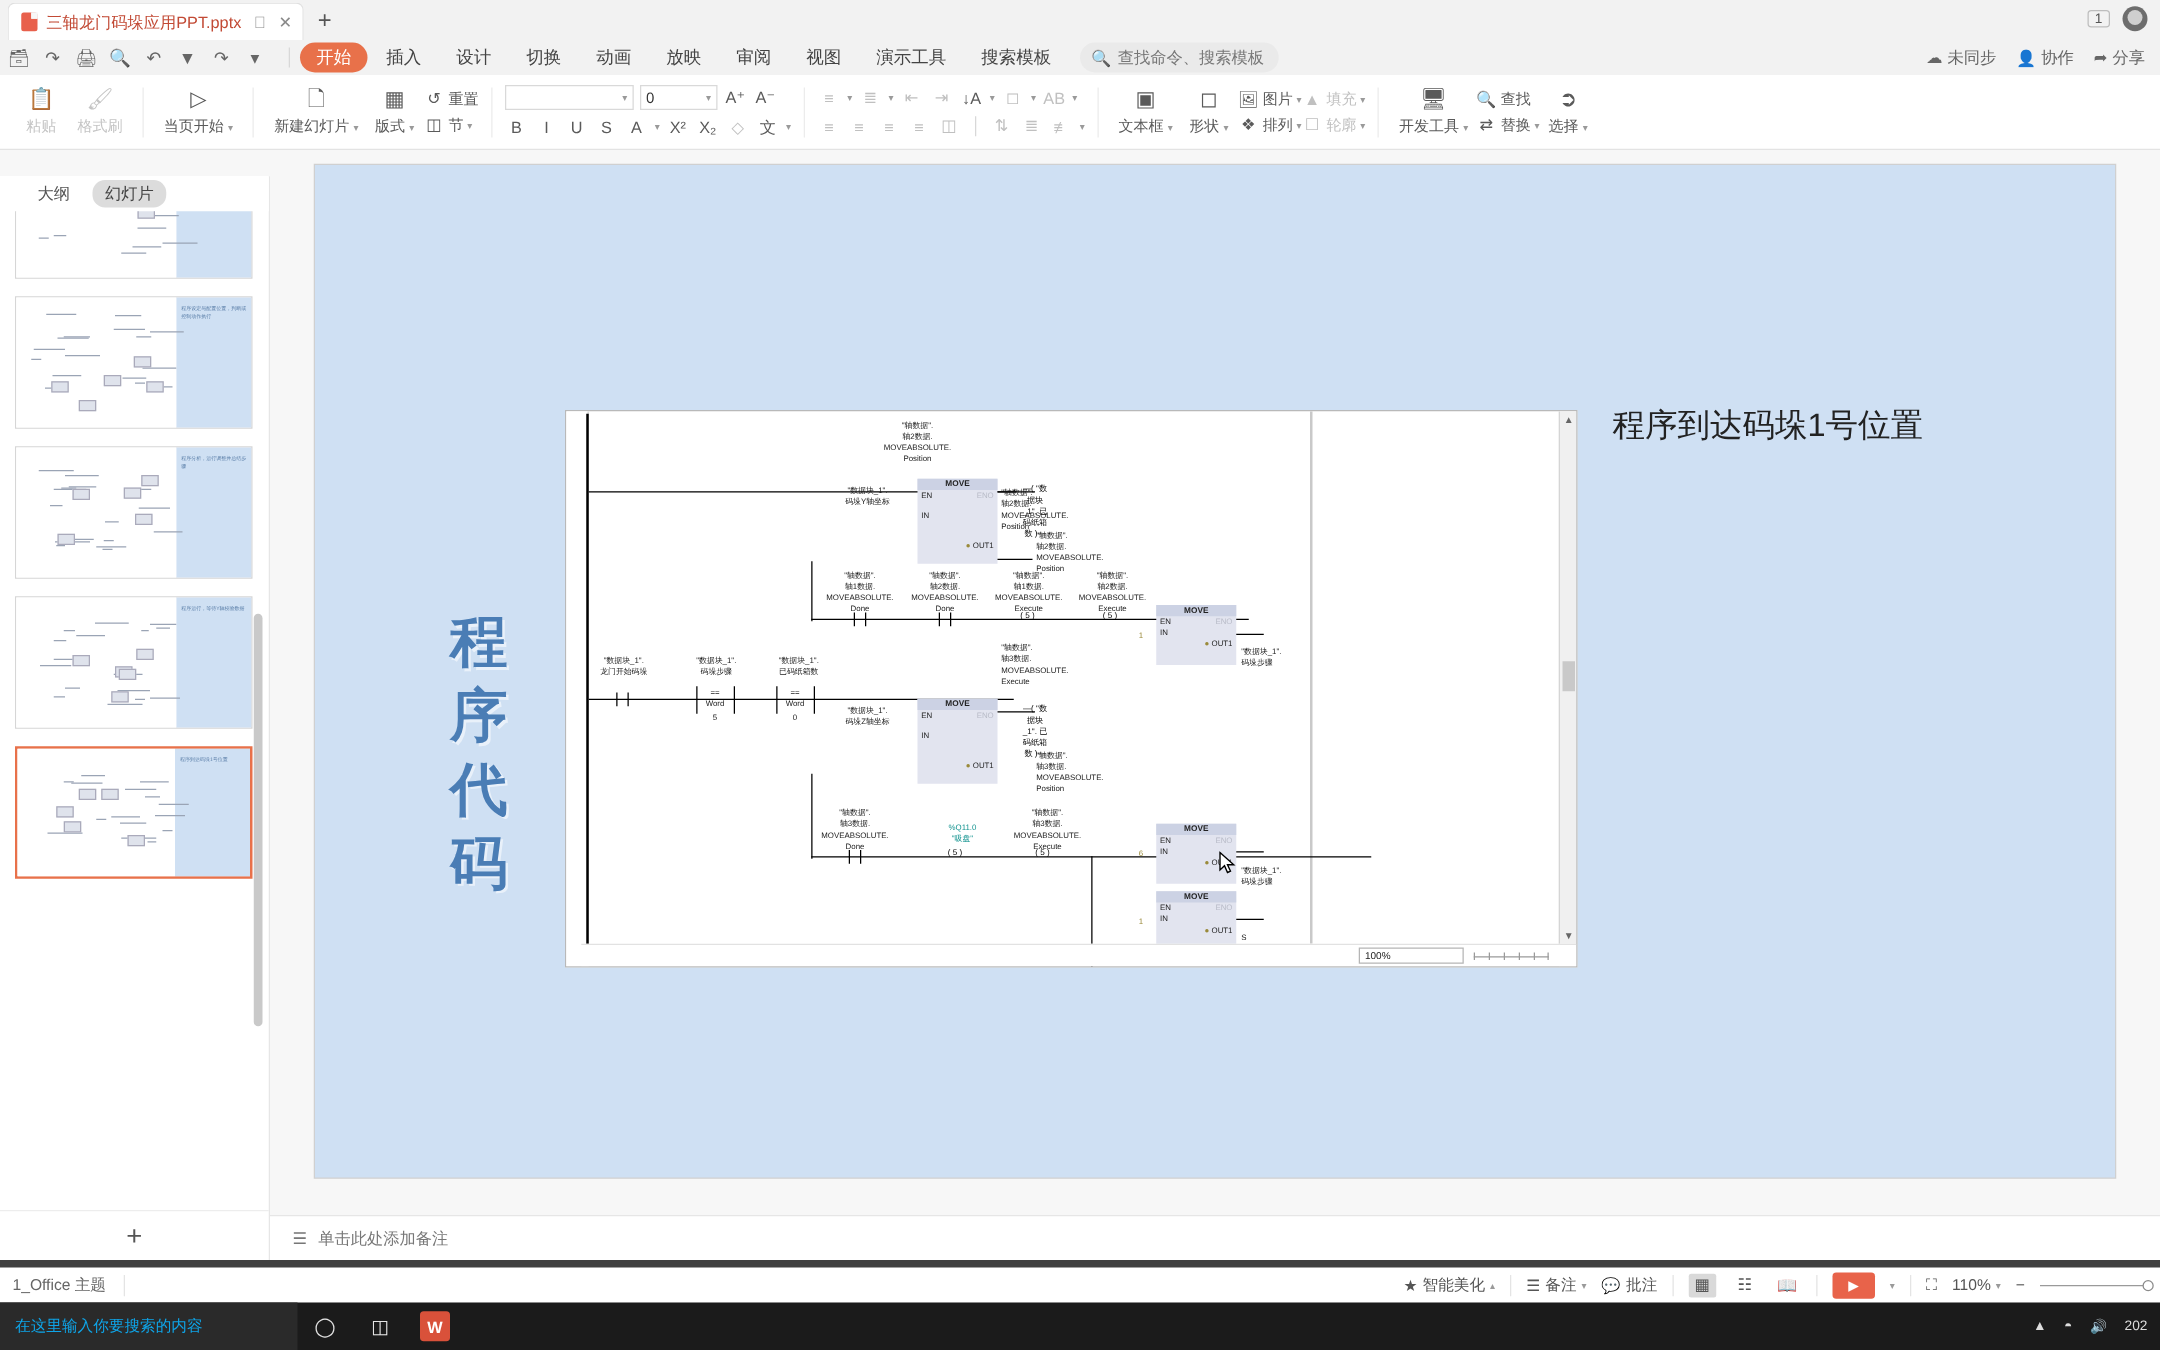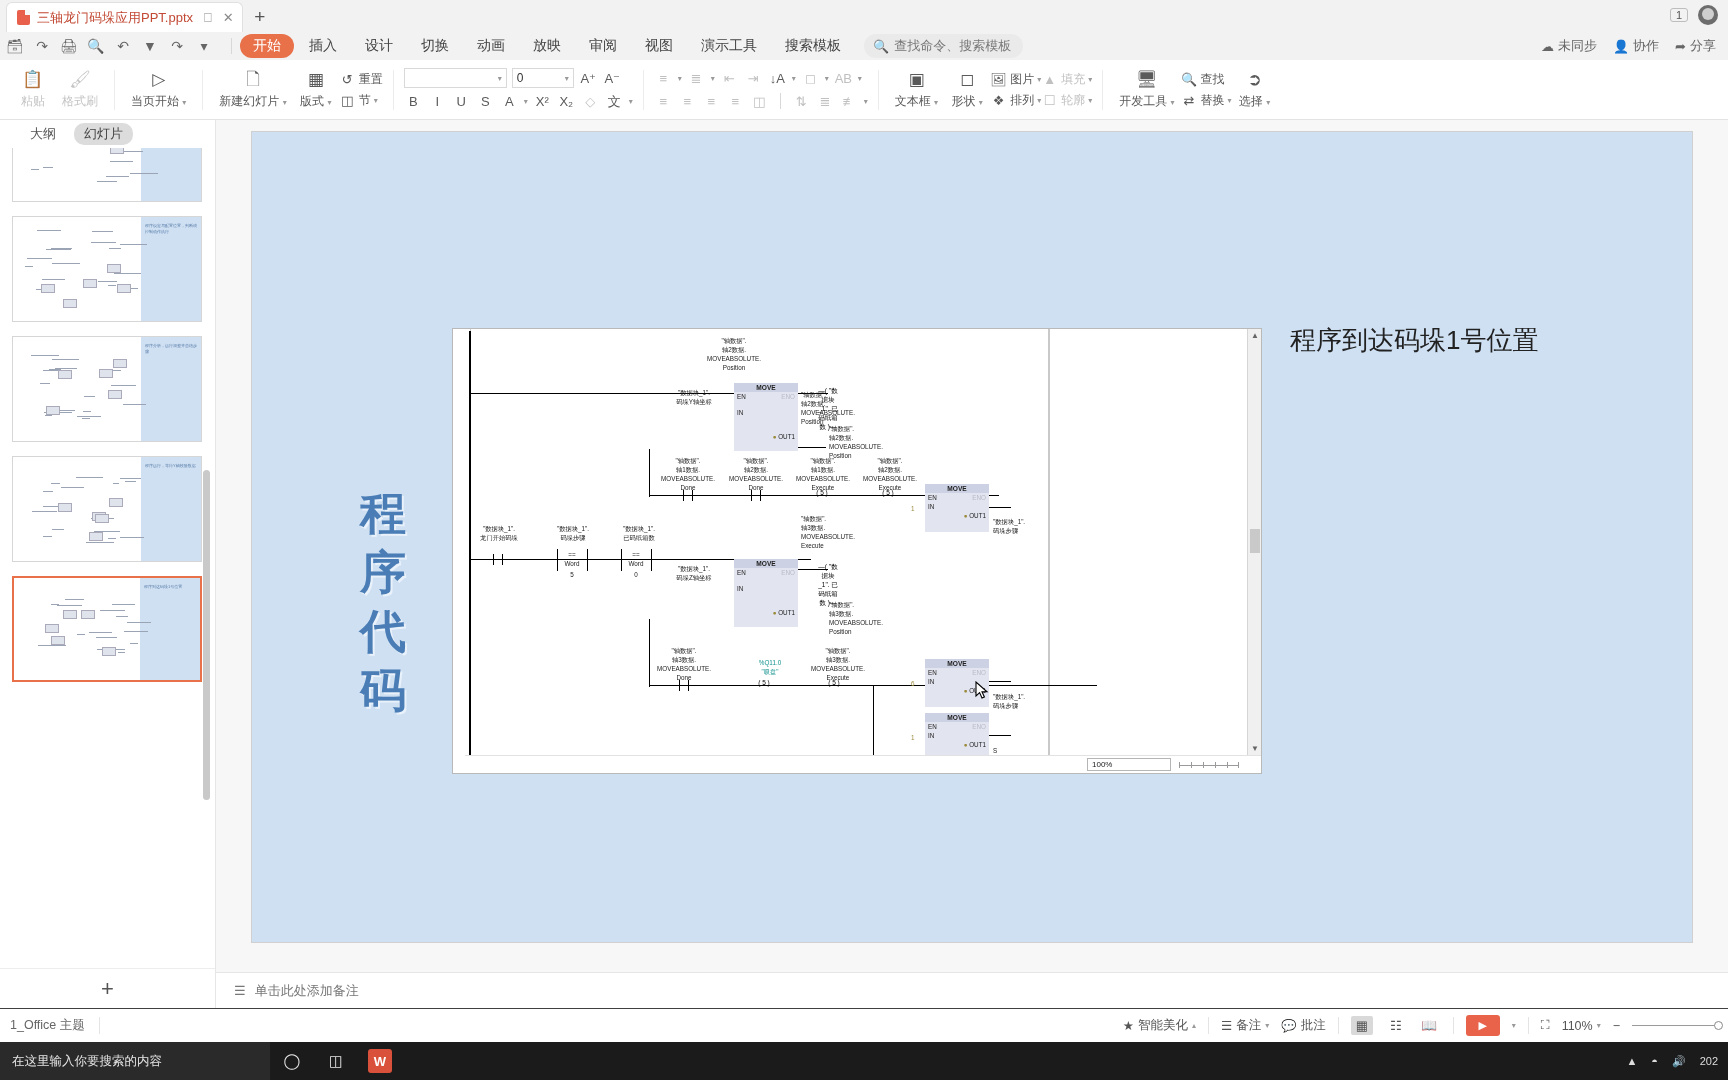--- a/index.html
+++ b/index.html
@@ -59,21 +59,21 @@
   .finput .ar { color:#999; font-size:8px; }
   .sizeinput { width:62px; }
   .tinybtn { color:#5a5a5a; font-size:13px; width:19px; height:19px; display:flex;align-items:center;justify-content:center;}
   .tinybtn.dim { color:#c0c0c0; }
   .car { font-size:8px; color:#9a9a9a; }
 
   
   .work { flex:1; display:flex; background:#f7f7f7; min-height:0; }
 
   
-  .leftpane { width:216px; background:#fff; display:flex; flex-direction:column; border-right:1px solid #e6e6e6; position:relative; }
+  .leftpane { width:216px; background:#fff; display:flex; flex-direction:column; border-right:1px solid #e6e6e6; position:relative;margin-top:21px; }
   .lp-tabs { height:28px; display:flex; align-items:center; gap:8px; padding-left:20px; background:#fff; }
   .lp-tab { font-size:13px; color:#555; padding:2px 10px; border-radius:10px;}
   .lp-tab.active { background:#dcdcdc; color:#444; }
   .lp-list { flex:1; position:relative; overflow:hidden; padding:0 18px 0 6px; }
   .thumb { position:relative; margin:0 0 14px 6px; width:190px; height:106px; background:#fff; border:1px solid #d6d6d6; display:flex; }
   .thumb.sel { border:2px solid #e8714a; }
   .thumb .tleft { flex:1; background:#fff; position:relative; }
   .thumb .tright { width:60px; background:#cfe0f3; }
   .thumb .tnote { position:absolute; right:4px; top:6px; font-size:4px; color:#5a7ea8; line-height:1.45; width:52px;}
   .lad { position:absolute; inset:6px 6px 6px 6px; }
@@ -122,34 +122,34 @@
   .movebox { position:absolute; width:64px; background:#e2e4ef; border:0px solid #aeb4c9;}
   .movebox .mhead { background:#ccd2e4; text-align:center; font-size:6.6px; font-weight:bold; padding:1px 0; color:#222;}
   .movebox .mrow { display:flex; justify-content:space-between; font-size:6.3px; padding:1px 3px; color:#222;}
   .movebox .eno { color:#b9bcc8;}
   .pinnum { position:absolute; font-size:6.3px; color:#9a8a3a;}
   .addrq { position:absolute; font-size:6.3px; color:#12938f; text-align:center; white-space:pre; line-height:1.42;}
   .cursor { position:absolute; width:17px; height:19px; pointer-events:none;}
 
   
   .notesbar { height:36px; background:#fff; border-top:1px solid #e6e6e6; display:flex; align-items:center; gap:9px; padding-left:18px; color:#777; font-size:13px;}
-  .statusbar { height:34px; background:#fff; border-top:1px solid #404040; display:flex; align-items:center; padding:0 10px; font-size:12.5px; color:#555;}
+  .statusbar { height:34px; background:#fff; border-top:6px solid #404040; display:flex; align-items:center; padding:0 10px; font-size:12.5px; color:#555;}
   .sb-theme { padding-right:14px; border-right:1px solid #e4e4e4; color:#666;}
   .sb-right { margin-left:auto; display:flex; align-items:center; gap:12px;}
   .sb-item { display:flex; align-items:center; gap:4px; color:#555;}
   .sb-sep { width:1px; height:17px; background:#e4e4e4; }
   .viewbtn { width:22px; height:19px; display:flex; align-items:center; justify-content:center; color:#555; font-size:13px;}
   .viewbtn.active { background:#d9d9d9; border-radius:2px;}
   .playbtn { background:#e8634a; color:#fff; width:34px; height:21px; border-radius:3px; display:flex;align-items:center;justify-content:center; font-size:11px;}
   .zline { width:86px; height:1px; background:#9a9a9a; position:relative;}
   .zknob { position:absolute; right:-5px; top:-4px; width:9px;height:9px;border:1px solid #8a8a8a;border-radius:50%;background:#fff;}
 
   
   .taskbar { height:38px; background:#1b1b1b; display:flex; align-items:center; color:#ddd;}
-  .tb-search { width:270px; height:38px; background:#2a2a2a; display:flex; align-items:center; padding-left:12px; font-size:12.5px; color:#e5e5e5;}
+  .tb-search { width:238px; height:38px; background:#2a2a2a; display:flex; align-items:center; padding-left:12px; font-size:12.5px; color:#0ea5e9;}
   .tb-ic { width:44px; height:38px; display:flex; align-items:center; justify-content:center; font-size:15px; color:#e5e5e5;}
   .tb-ic.wps { color:#fff;}
   .wpsbox { width:24px;height:24px;background:#d9513a;border-radius:3px;display:flex;align-items:center;justify-content:center;font-size:13px;color:#fff;font-weight:bold;position:relative;}
   .tb-right2 { margin-left:auto; display:flex; align-items:center; gap:14px; padding-right:10px; font-size:11px; color:#ddd;}
   .clock { line-height:1.15; text-align:right; font-size:11px;}
 </style>
 </head>
 <body>
 
 <div class="app">

